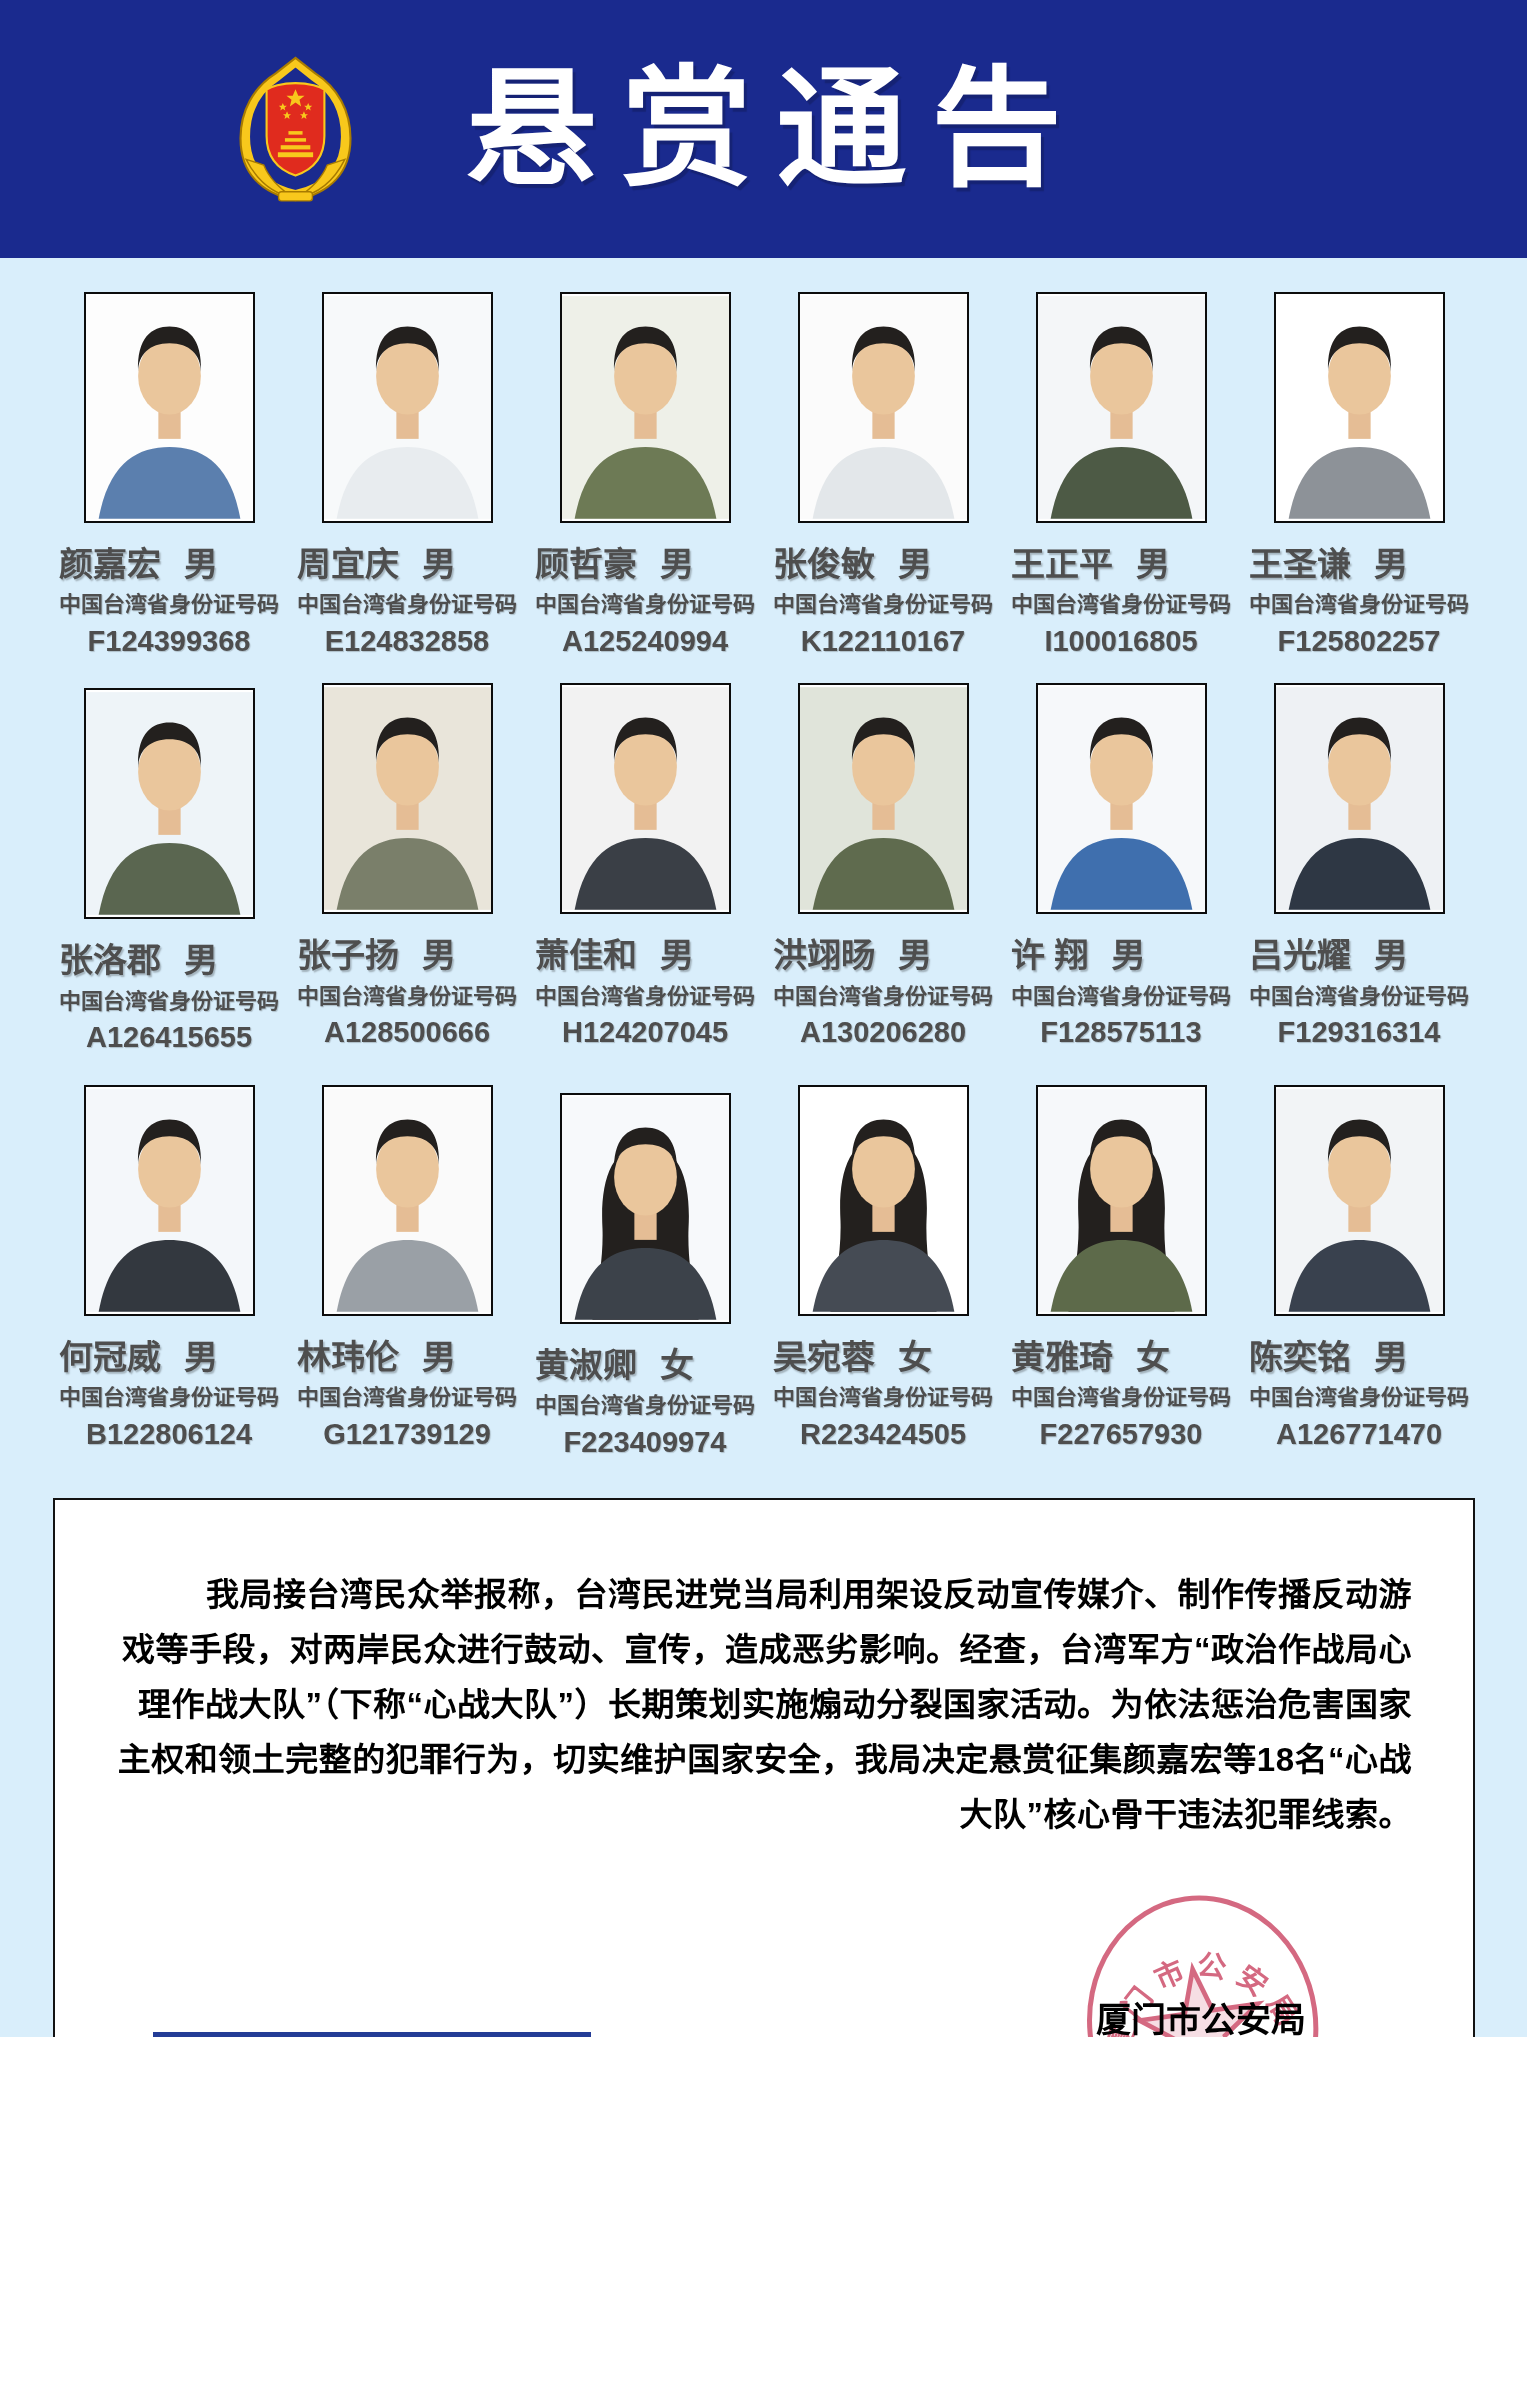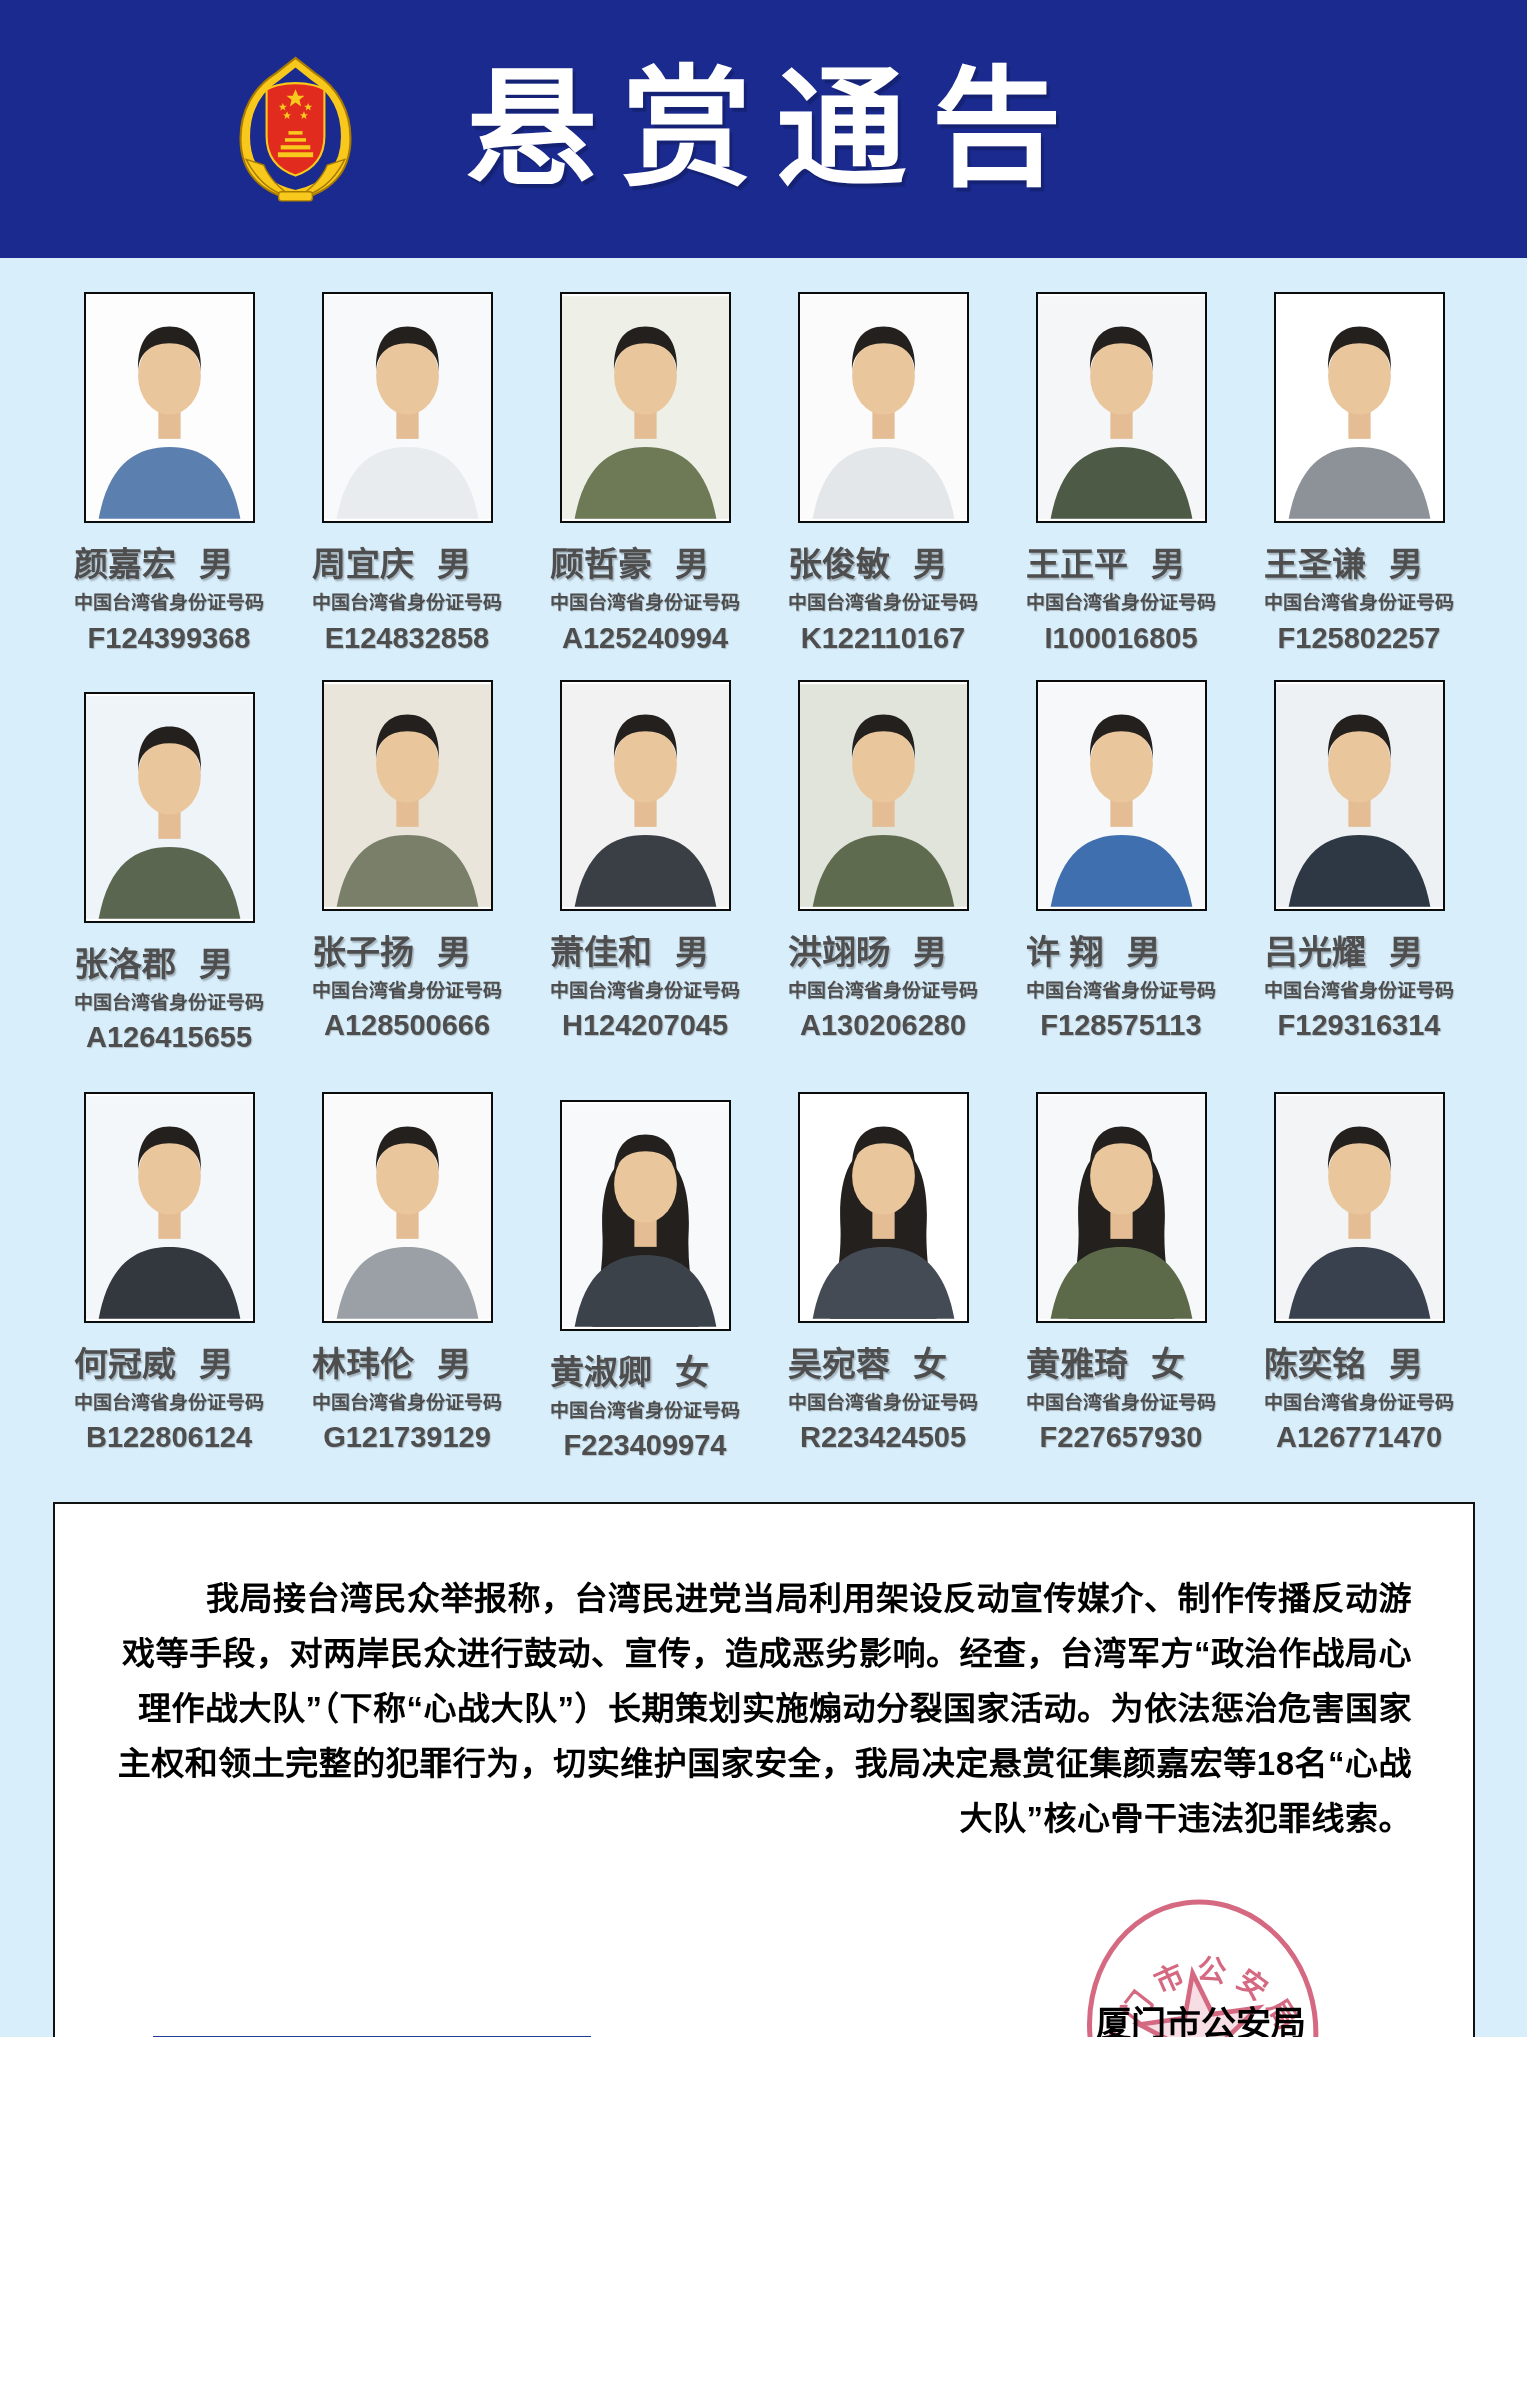--- a/index.html
+++ b/index.html
@@ -25,21 +25,21 @@
   .people{display:grid;grid-template-columns:repeat(6,1fr);row-gap:25px;
           padding:34px 50px 0;}
   .person{display:flex;flex-direction:column;align-items:center;text-align:center;}
   .photo{width:171px;height:231px;border:2.1px solid #0c0c0c;background:#fff;
          margin-bottom:22px;overflow:hidden;}
   .photo svg{width:100%;height:100%;display:block;}
   .photo .hair-long{display:none;}
   .photo.figure-f .hair-long{display:block;}
   .name-row{display:flex;gap:23px;font-size:34px;font-weight:700;color:var(--text-gray);
             line-height:1.15;margin-bottom:8.3px;text-shadow:1.6px 1.6px 1.6px rgba(0,0,0,0.25);align-items:center;}
-  .id-caption{font-size:19px;font-weight:700;color:var(--text-gray);line-height:1.15;
+  .id-caption{font-size:22px;font-weight:700;color:var(--text-gray);line-height:1.15;
               margin-bottom:7.3px;text-shadow:1px 1px 1px rgba(0,0,0,0.2);white-space:nowrap;}
   .id-number{font-size:29px;font-weight:700;color:var(--text-gray);line-height:1.15;
              text-shadow:1px 1px 1px rgba(0,0,0,0.2);}
 
   
   .panel{width:1422px;margin:31px auto 0;background:#fff;border:2.1px solid #121212;
          padding:67px 61px 18.7px;}
   .panel p{margin:0;font-size:33px;line-height:55px;font-weight:700;color:#000;
            text-indent:2em;letter-spacing:0.5px;word-break:break-all;text-align:right;}
   .panel-footer{margin-top:21px;height:291px;display:flex;justify-content:space-between;
@@ -206,21 +206,21 @@
       <figcaption>
         <div class="name-row">
           <span>王圣谦</span>
             <span>男</span>
         </div>
         <div class="id-caption">中国台湾省身份证号码</div>
         <div class="id-number">F125802257</div>
       </figcaption>
     </figure>
 
-    <figure class="person" style="margin:12px">
+    <figure class="person" style="margin:5px">
       <div class="photo" style="--pbg: #eef4f8; --shirt: #5a6650;">
         <svg viewBox="0 0 330 440" aria-hidden="true">
           <rect width="330" height="440" fill="var(--pbg,#fff)"></rect>
           <path class="hair-long" d="M165,95 C95,95 75,170 80,260 C82,320 70,380 60,440 L270,440 C258,380 248,320 250,260 C255,170 235,95 165,95 Z" fill="#23201e"></path>
           <rect x="143" y="222" width="44" height="60" fill="#e5bd95"></rect>
           <path d="M25,440 C45,330 100,298 165,298 C230,298 285,330 305,440 Z" fill="var(--shirt,#555)"></path>
           <ellipse cx="165" cy="158" rx="62" ry="76" fill="#eac69c"></ellipse>
           <path d="M103,150 C100,82 130,60 165,60 C200,60 230,82 227,150 C227,116 205,93 165,93 C125,93 103,116 103,150 Z" fill="#23201e"></path>
         </svg>
       </div>

